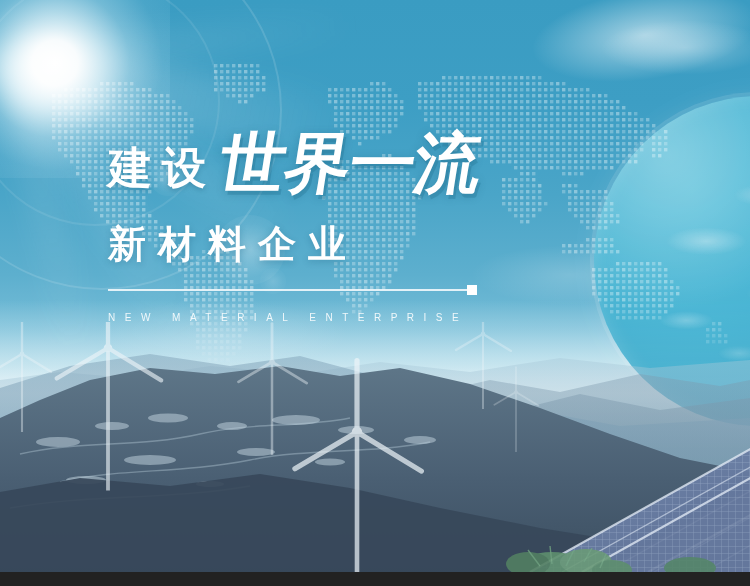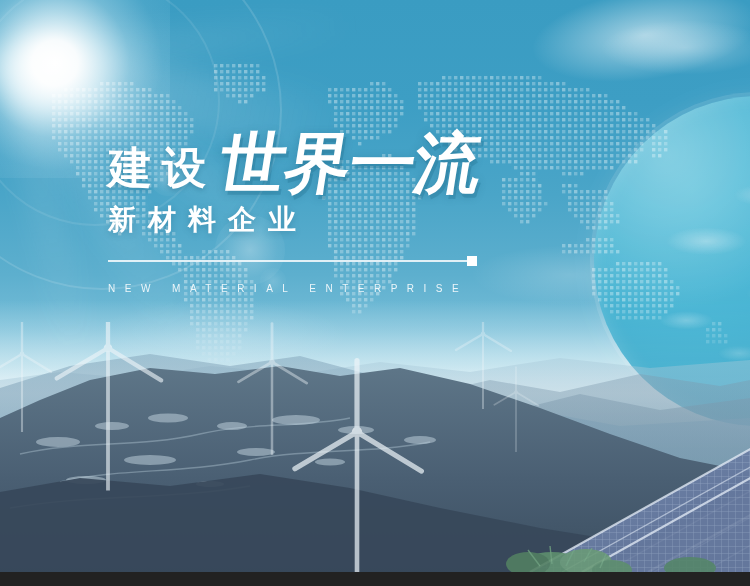--- a/index.html
+++ b/index.html
@@ -129,22 +129,22 @@
   }
   .h-shijie{
     font-size:66px;font-weight:bold;color:#ffffff;
     line-height:.96;letter-spacing:-1px;
     font-family:"DejaVu Sans","Liberation Sans",sans-serif;
     transform:skewX(-9deg);
     margin-left:4px;
     text-shadow:3px 4px 0 rgba(40,120,152,.38),0 2px 10px rgba(16,74,104,.28);
   }
   .subhead{
-    margin-top:11px;
-    font-size:28px;font-weight:bold;color:#ffffff;
+    margin-top:30px;
+    font-size:38px;font-weight:bold;color:#ffffff;
     letter-spacing:12px;line-height:1;
     white-space:nowrap;
     text-shadow:0 2px 6px rgba(18,80,110,.28);
   }
 
   .divider{
     position:relative;
     margin-top:26px;width:366px;height:2px;
     background:rgba(255,255,255,.82);
   }

